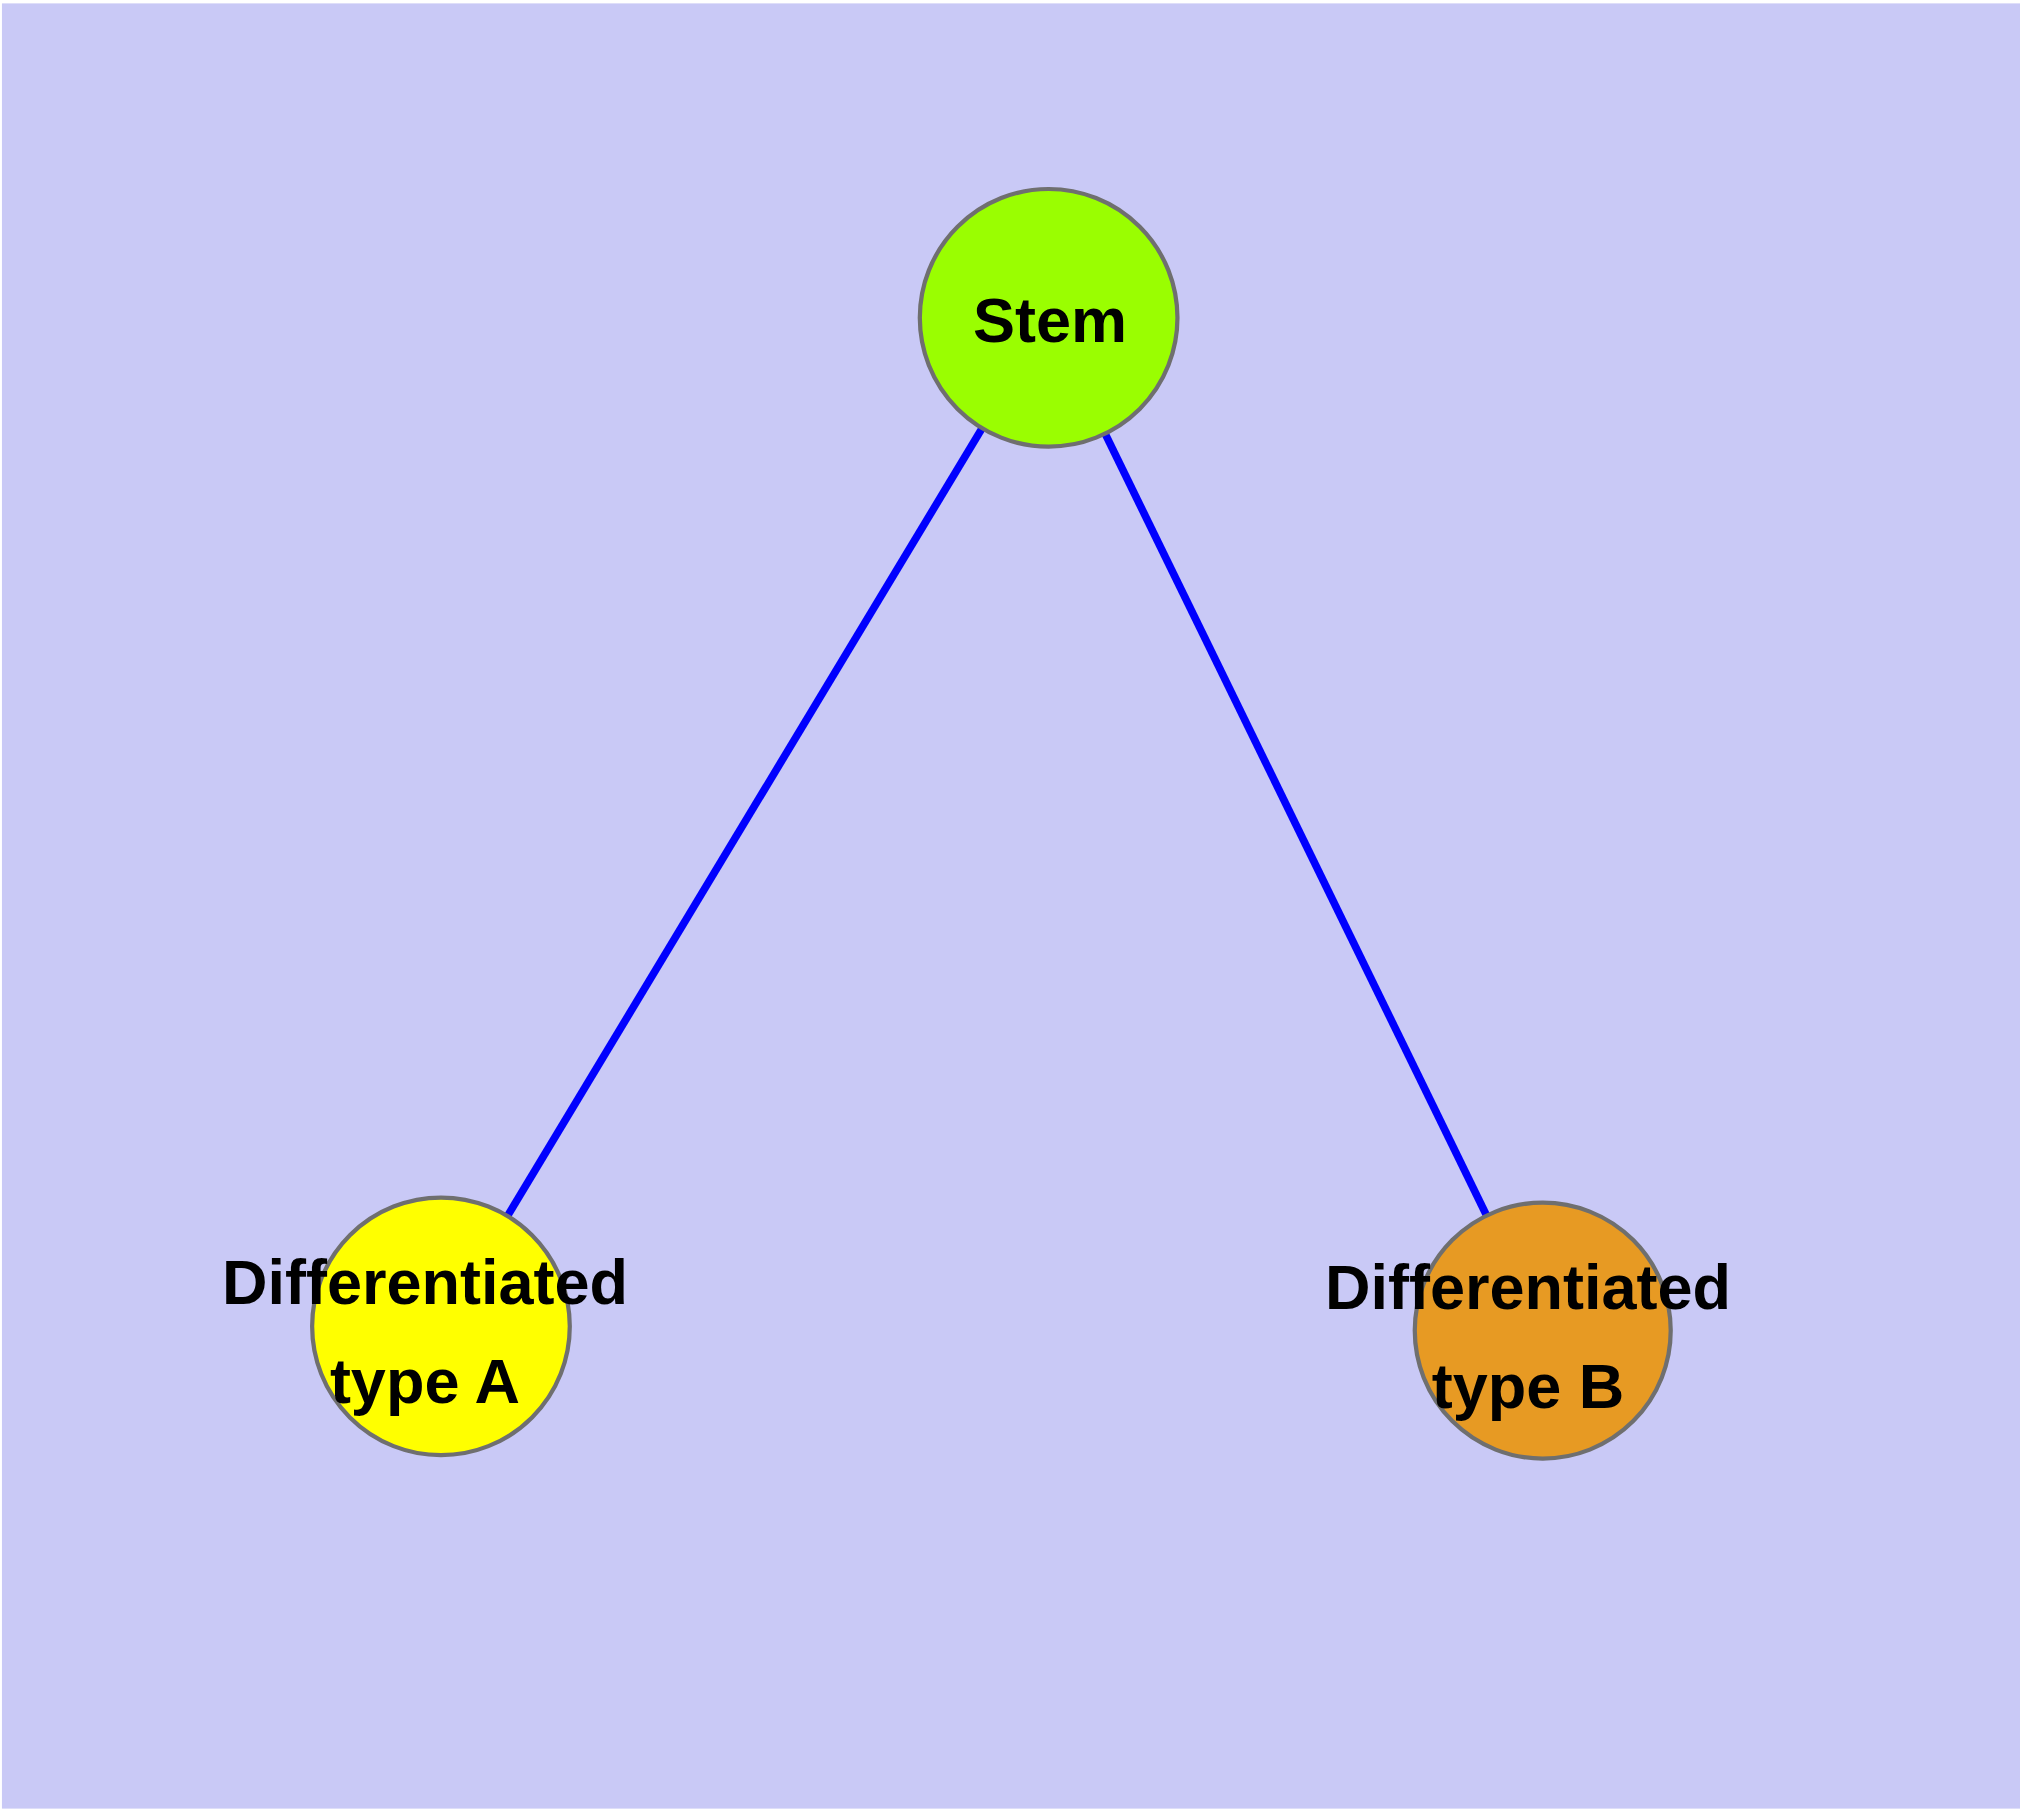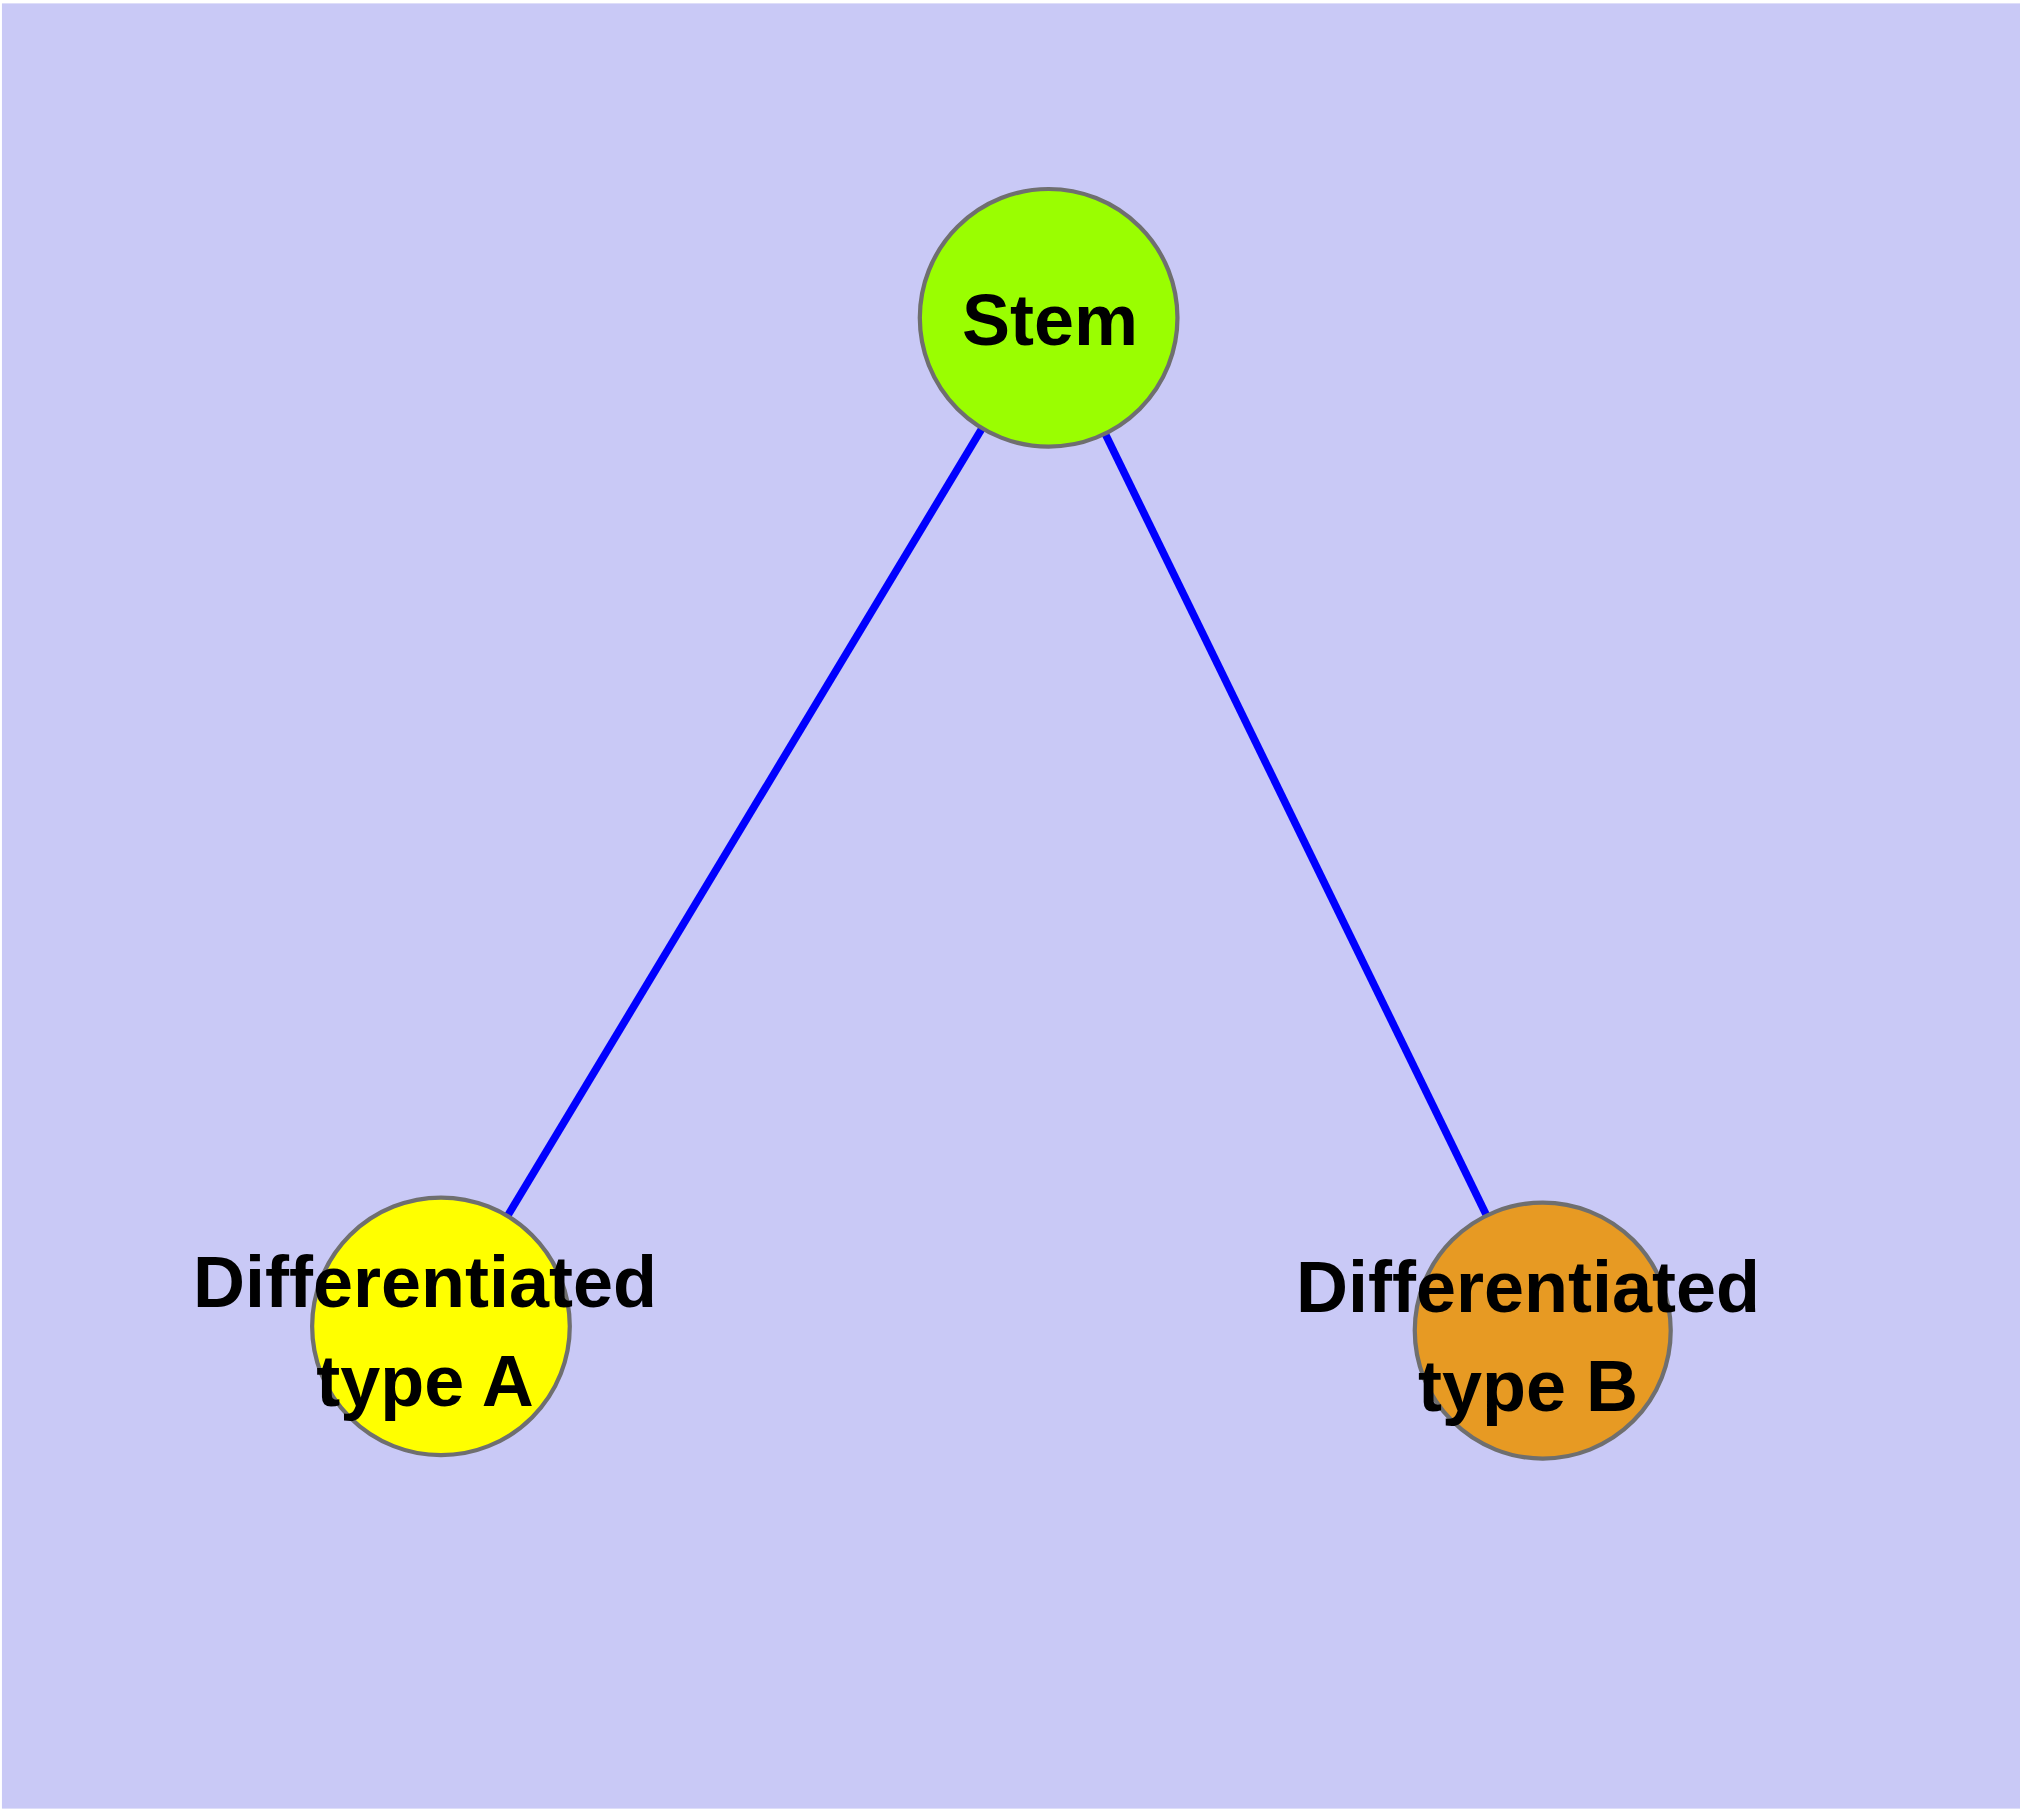--- a/index.html
+++ b/index.html
@@ -26,21 +26,21 @@
   }
   .node {
     stroke: #6F6F6F;
     stroke-width: 5;
   }
   .node-label {
     position: absolute;
     transform: translate(-50%, -50%);
     color: #000000;
     font-weight: bold;
-    font-size: 72px;
+    font-size: 63px;
     line-height: 99px;
     text-align: center;
     white-space: pre-line;
     letter-spacing: 0;
   }
 </style>
 </head>
 <body>
 
 <div class="stage">

